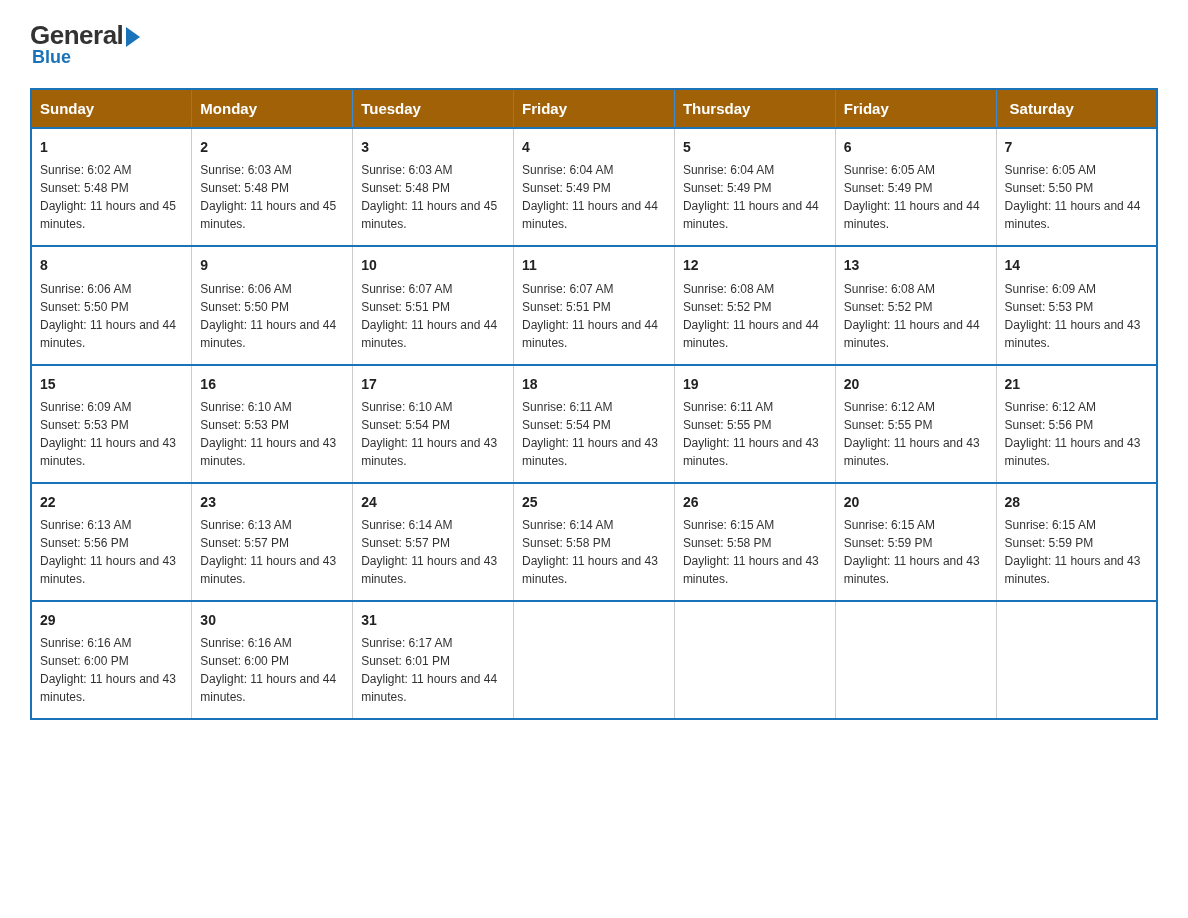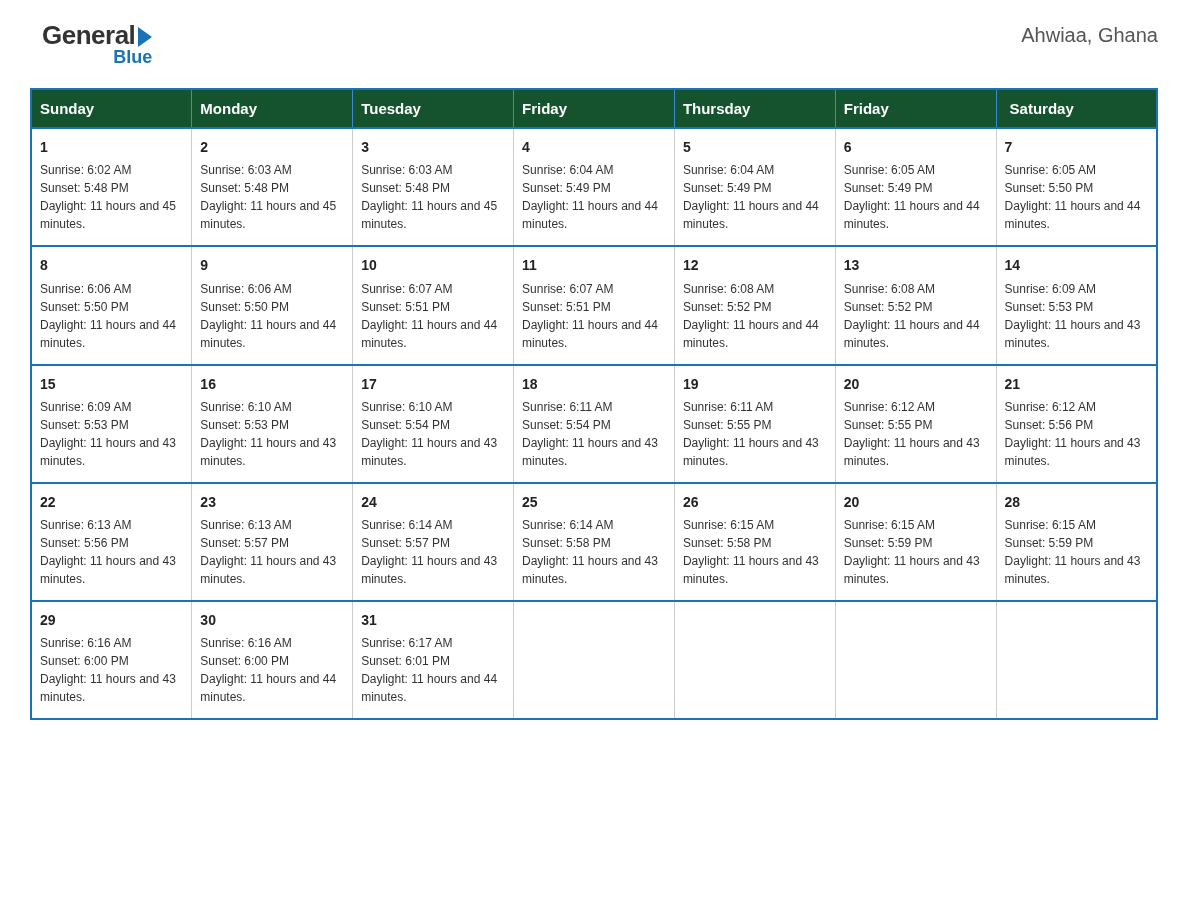--- a/index.html
+++ b/index.html
@@ -12,22 +12,21 @@
     }
     .header {
       display: flex;
       justify-content: space-between;
       align-items: flex-start;
       margin-bottom: 20px;
     }
     .logo {
       display: flex;
       flex-direction: column;
-      align-items: flex-end;
-      margin-left: 12px;
+      align-items: flex-start;
     }
     .logo-top {
       display: flex;
       align-items: center;
     }
     .logo-general {
       font-size: 26px;
       font-weight: bold;
       color: #333;
       letter-spacing: -0.5px;
@@ -61,21 +60,21 @@
       font-size: 20px;
       color: #555;
       margin-top: 4px;
     }
     .calendar {
       width: 100%;
       border-collapse: collapse;
       border: 2px solid #1a73b8;
     }
     .calendar thead tr {
-      background-color: #14532d;
+      background-color: #a16207;
     }
     .calendar thead th {
       color: #fff;
       font-size: 15px;
       font-weight: bold;
       padding: 10px 8px;
       text-align: left;
       border-right: 1px solid #3a8ad4;
     }
     .calendar thead th:last-child {
@@ -118,21 +117,20 @@
 
 <div class="header">
   <div class="logo">
     <div class="logo-top">
       <span class="logo-general">General</span>
       <div class="logo-triangle"></div>
     </div>
     <span class="logo-blue">Blue</span>
   </div>
   <div class="title-block">
-    <div class="location">Ahwiaa, Ghana</div>
   </div>
 </div>
 
 <table class="calendar">
   <thead>
     <tr>
     <th>Sunday</th>
         <th>Monday</th>
         <th>Tuesday</th>
         <th>Friday</th>

